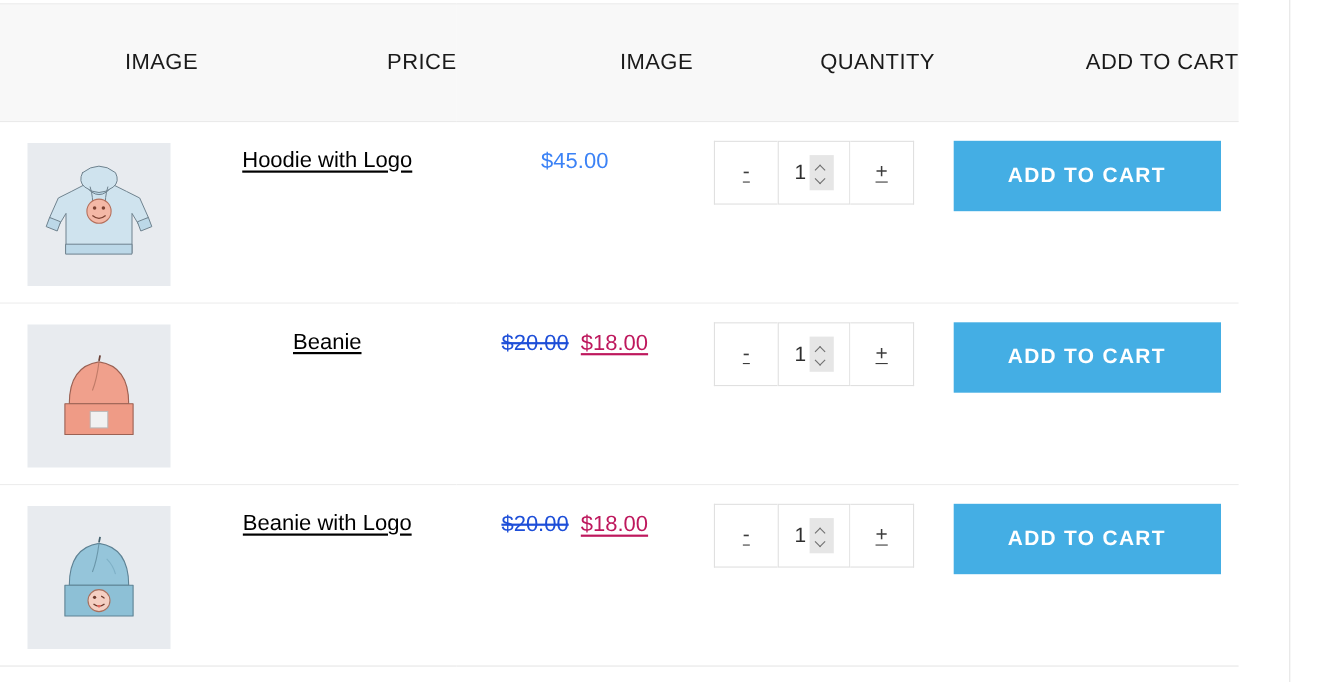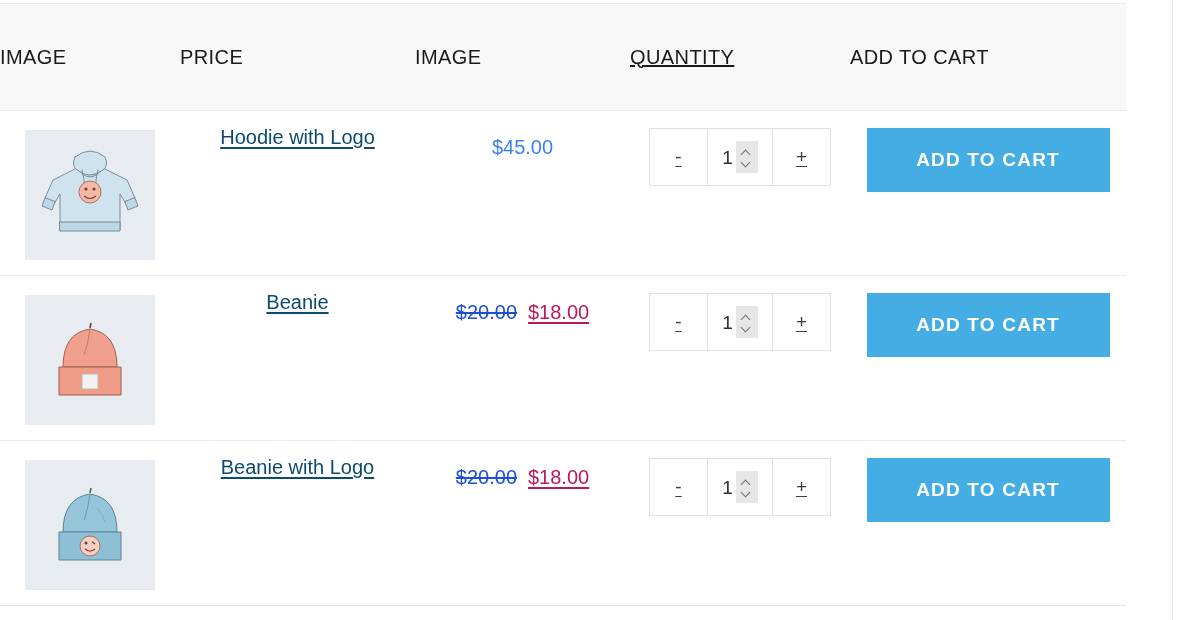--- a/index.html
+++ b/index.html
@@ -41,32 +41,32 @@
   }
 
   
   .product-table thead tr {
     background: #f8f8f8;
   }
   .product-table thead th {
     font-weight: 400;
     font-size: 20px;
     color: #1a1a1a;
-    text-align: left;
+    text-align: right;
     letter-spacing: 0.4px;
     padding: 0;
     height: 107px;
     vertical-align: middle;
     border-top: 1px solid #eaeaea;
     border-bottom: 1px solid #eaeaea;
   }
   .th-image    { width: 180px; }
   .th-title    { width: 235px; }
   .th-price    { width: 215px; }
-  .th-quantity { width: 220px; text-decoration: underline; }
+  .th-quantity { width: 220px; }
   .th-cart     { width: 276px; }
 
   
   .product-table tbody td {
     border-bottom: 1px solid #ededed;
     padding: 0;
     vertical-align: top;
     height: 165px;
   }
   .product-table tbody tr:last-child td {
@@ -83,24 +83,24 @@
     display: block;
     position: relative;
     overflow: hidden;
   }
   .thumb svg { display: block; width: 130px; height: 130px; }
 
   
   .cell-title { text-align: center; }
   .product-link {
     display: inline-block;
-    margin-top: 14px;
+    margin-top: 23px;
     font-size: 20px;
     line-height: 24px;
-    color: #0c4a6e;
+    color: #000000;
     text-decoration: underline;
     text-underline-offset: 3px;
     cursor: pointer;
   }
 
   
   .cell-price { text-align: center; }
   .price-wrap {
     display: inline-block;
     margin-top: 24px;

